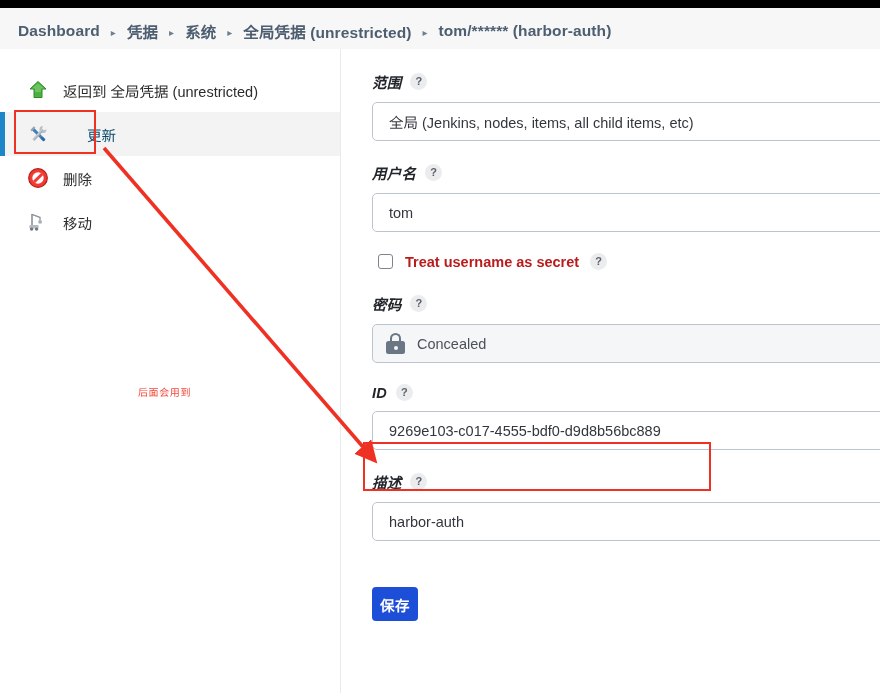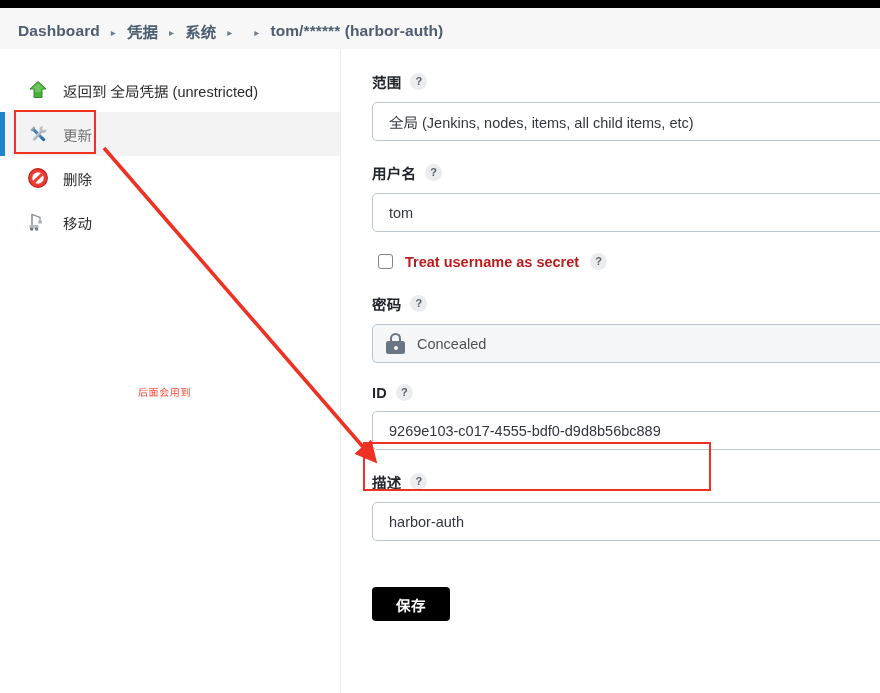--- a/index.html
+++ b/index.html
@@ -83,21 +83,21 @@
     width: 24px; height: 24px;
     flex: 0 0 24px;
     margin-right: 13px;
     display: flex; align-items: center; justify-content: center;
   }
   .side-label {
     font-size: 14.5px;
     color: #2b2b2b;
     white-space: nowrap;
   }
-  .side-item.active .side-label { color: #737373; }
+  .side-item.active .side-label { color: #0c4a6e; margin-left: 24px; }
 
   
   .sidebar-highlight {
     position: absolute;
     left: 14px; top: 110px;
     width: 82px; height: 44px;
     border: 2px solid #ef3124;
     pointer-events: none;
     z-index: 5;
   }
@@ -129,20 +129,21 @@
   .field { margin-bottom: 21px; position: relative; }
   .field-label-row {
     display: flex; align-items: center;
     margin-bottom: 10px;
   }
   .field-label {
     font-size: 14.5px;
     font-weight: bold;
     color: #22252a;
     letter-spacing: .2px;
+    font-style: italic;
   }
   .help-badge {
     margin-left: 9px;
     width: 17px; height: 17px;
     border-radius: 50%;
     background: #ebecee;
     color: #5c6069;
     font-size: 11px;
     font-weight: bold;
     display: flex; align-items: center; justify-content: center;
@@ -226,22 +227,22 @@
     border: 2px solid #ef3124;
     pointer-events: none;
     z-index: 4;
   }
 
   .save-btn {
     margin-top: 25px;
     display: inline-flex;
     align-items: center; justify-content: center;
     height: 34px;
-    padding: 0 24px;
-    background: #000000;
+    padding: 0 8px;
+    background: #1d4ed8;
     color: #ffffff;
     font-size: 14.5px;
     font-weight: bold;
     border: none;
     border-radius: 4px;
     cursor: pointer;
     letter-spacing: .5px;
     font-family: inherit;
   }
 </style>
@@ -252,20 +253,21 @@
 
   <div class="top-strip"></div>
 
   <div class="breadcrumb-bar">
     <span class="crumb">Dashboard</span>
     <span class="crumb-sep"></span>
     <span class="crumb">凭据</span>
     <span class="crumb-sep"></span>
     <span class="crumb">系统</span>
     <span class="crumb-sep"></span>
+    <span class="crumb">全局凭据 (unrestricted)</span>
     <span class="crumb-sep"></span>
     <span class="crumb">tom/****** (harbor-auth)</span>
   </div>
 
   <div class="body-wrap">
     <div class="v-divider"></div>
 
     <div class="sidebar">
 
       <div class="side-item">

